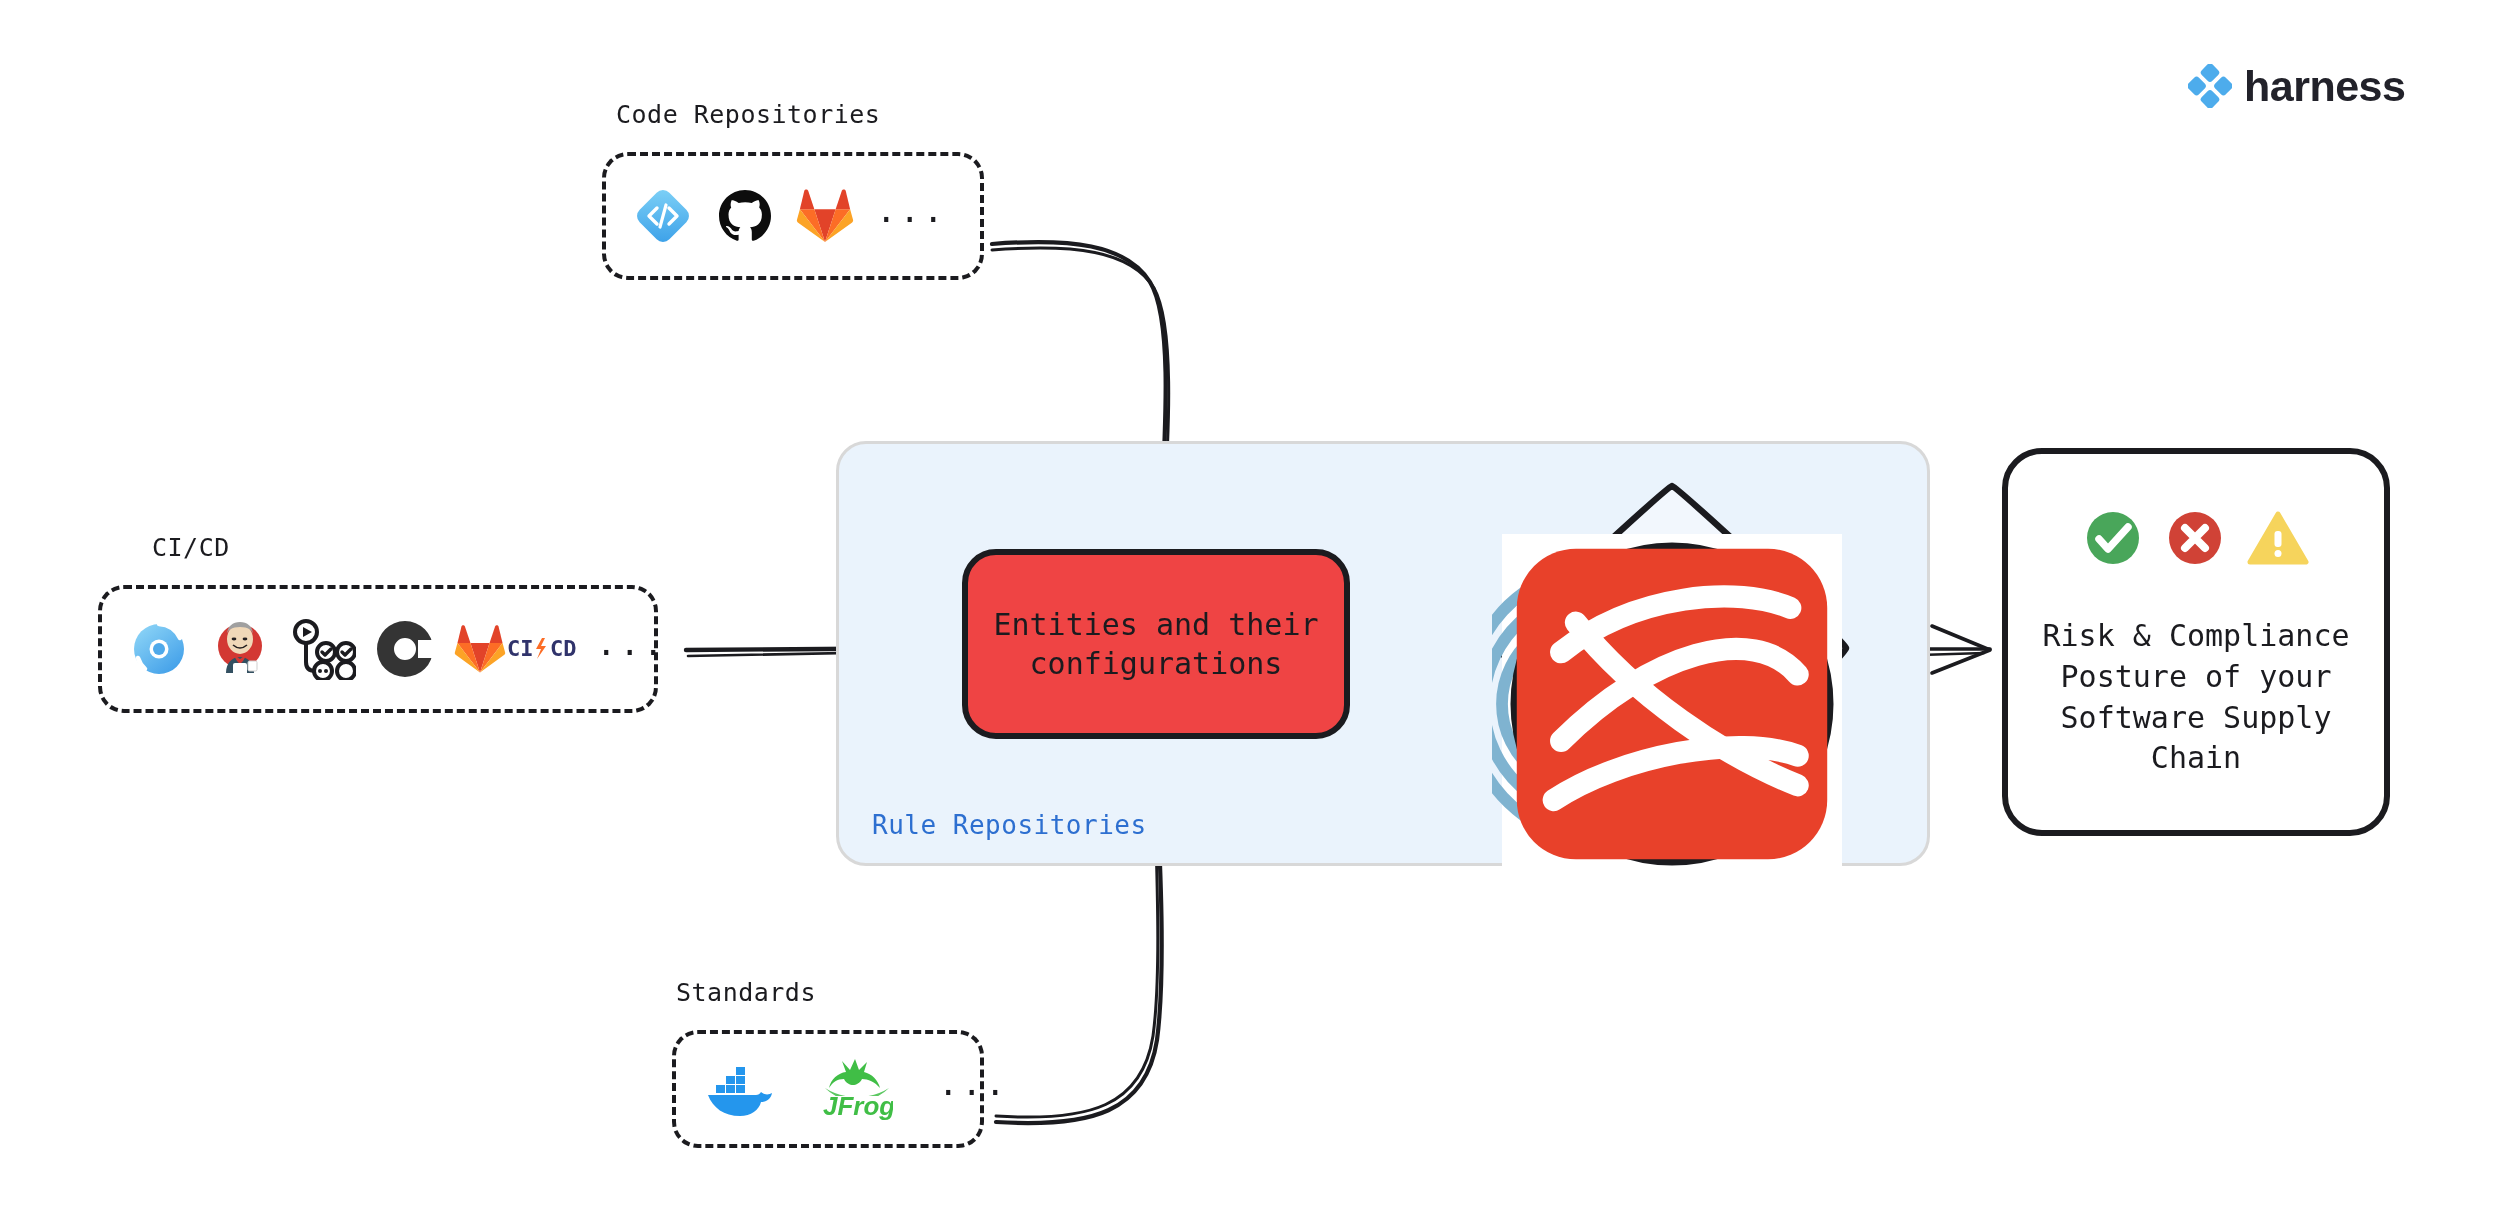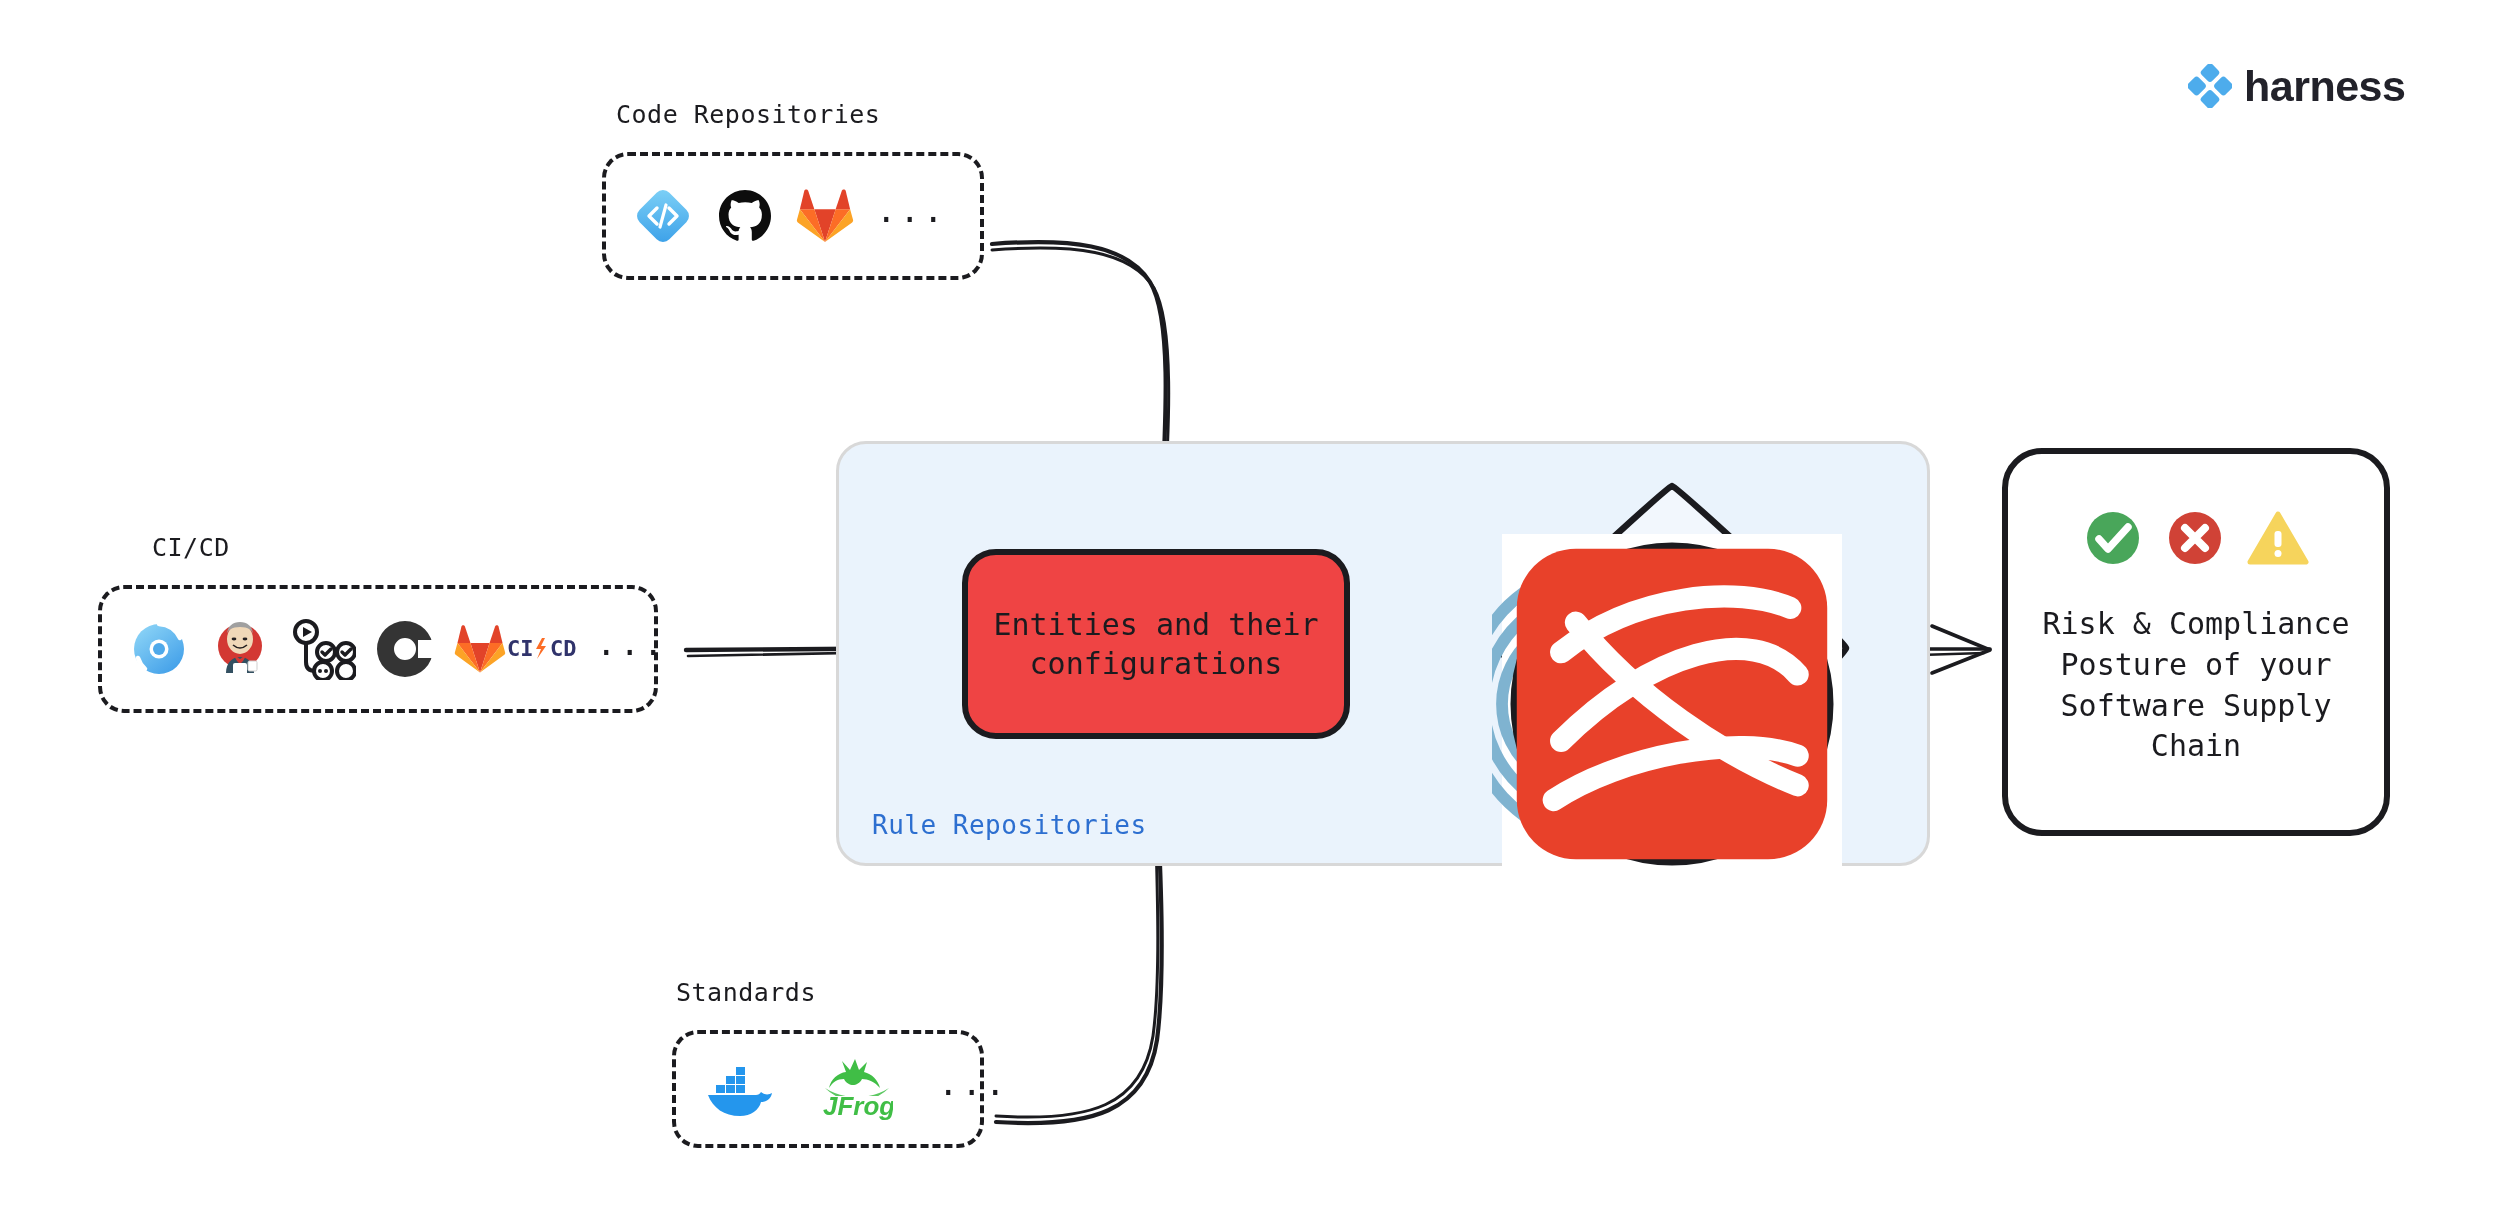--- a/index.html
+++ b/index.html
@@ -168,21 +168,21 @@
     border: 6px solid #1b1b1f;
     border-radius: 40px;
     display: flex;
     flex-direction: column;
     align-items: center;
     justify-content: flex-start;
     padding-top: 54px;
   }
   .status-row { display: flex; gap: 22px; align-items: center; }
   .outcome-text {
-    margin-top: 32px;
+    margin-top: 44px;
     font-family: "DejaVu Sans Mono", monospace;
     font-size: 30px;
     line-height: 1.36;
     color: #1b1b1f;
     text-align: center;
     white-space: pre-line;
   }
 </style>
 </head>
 <body>

